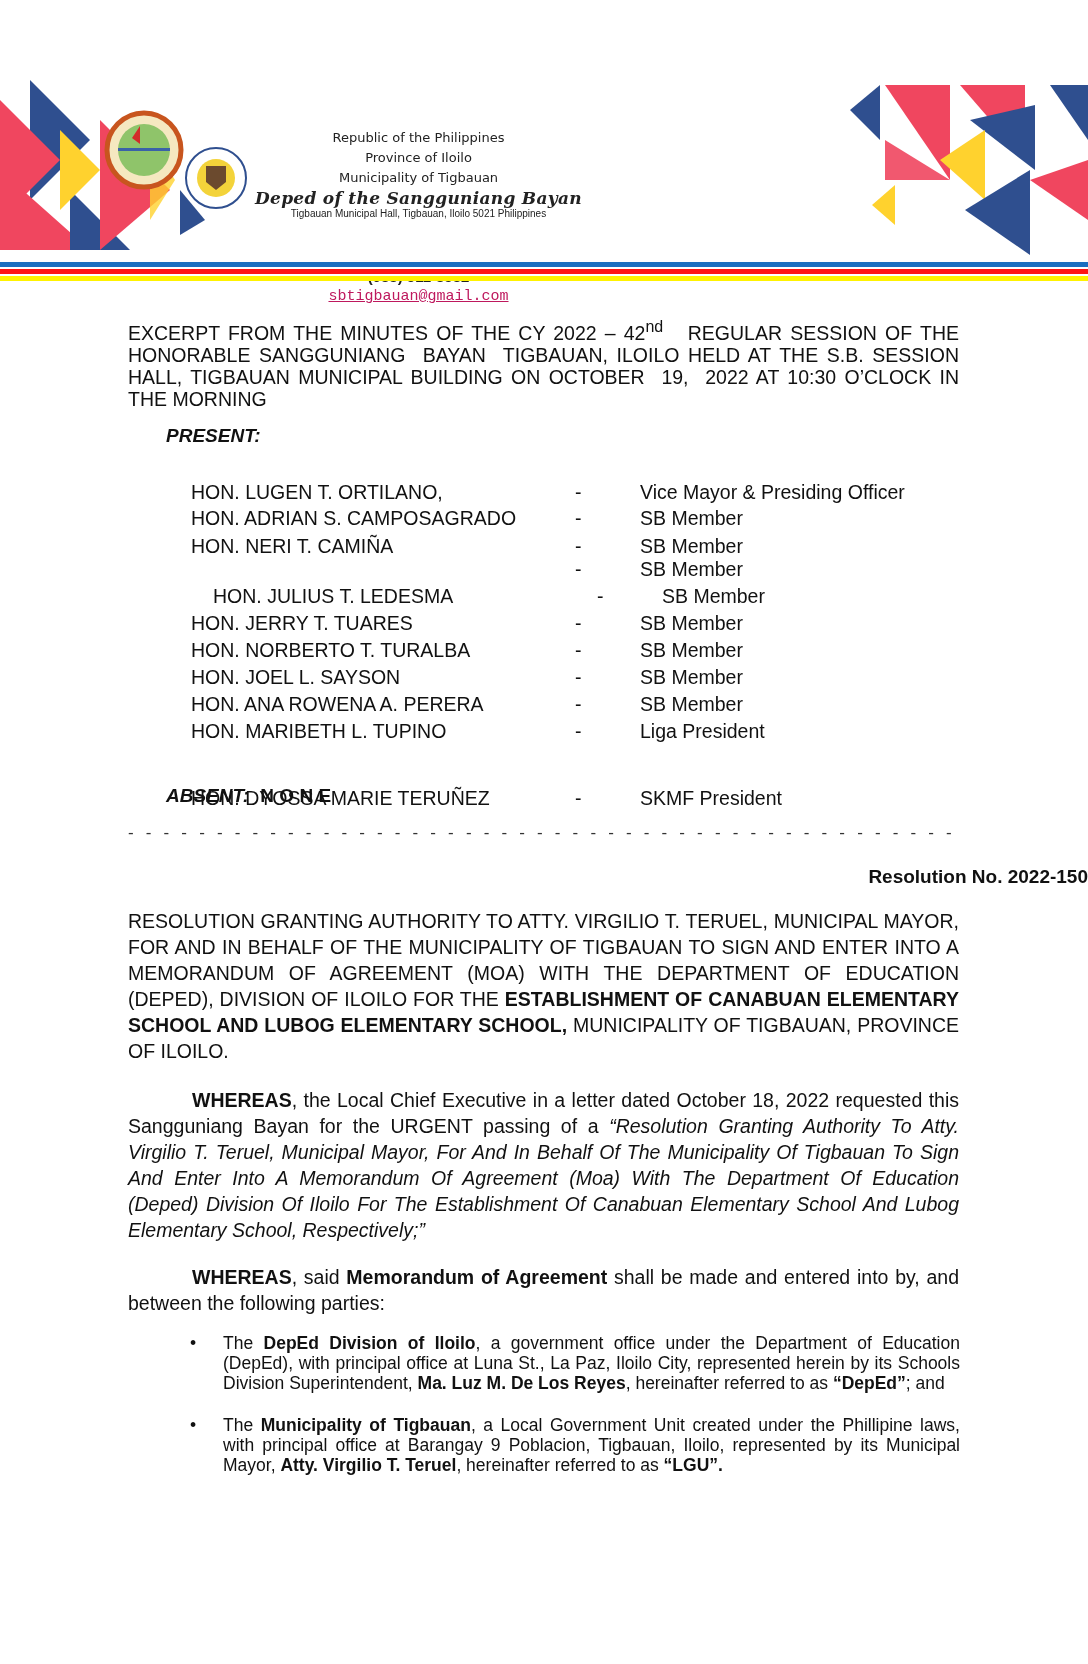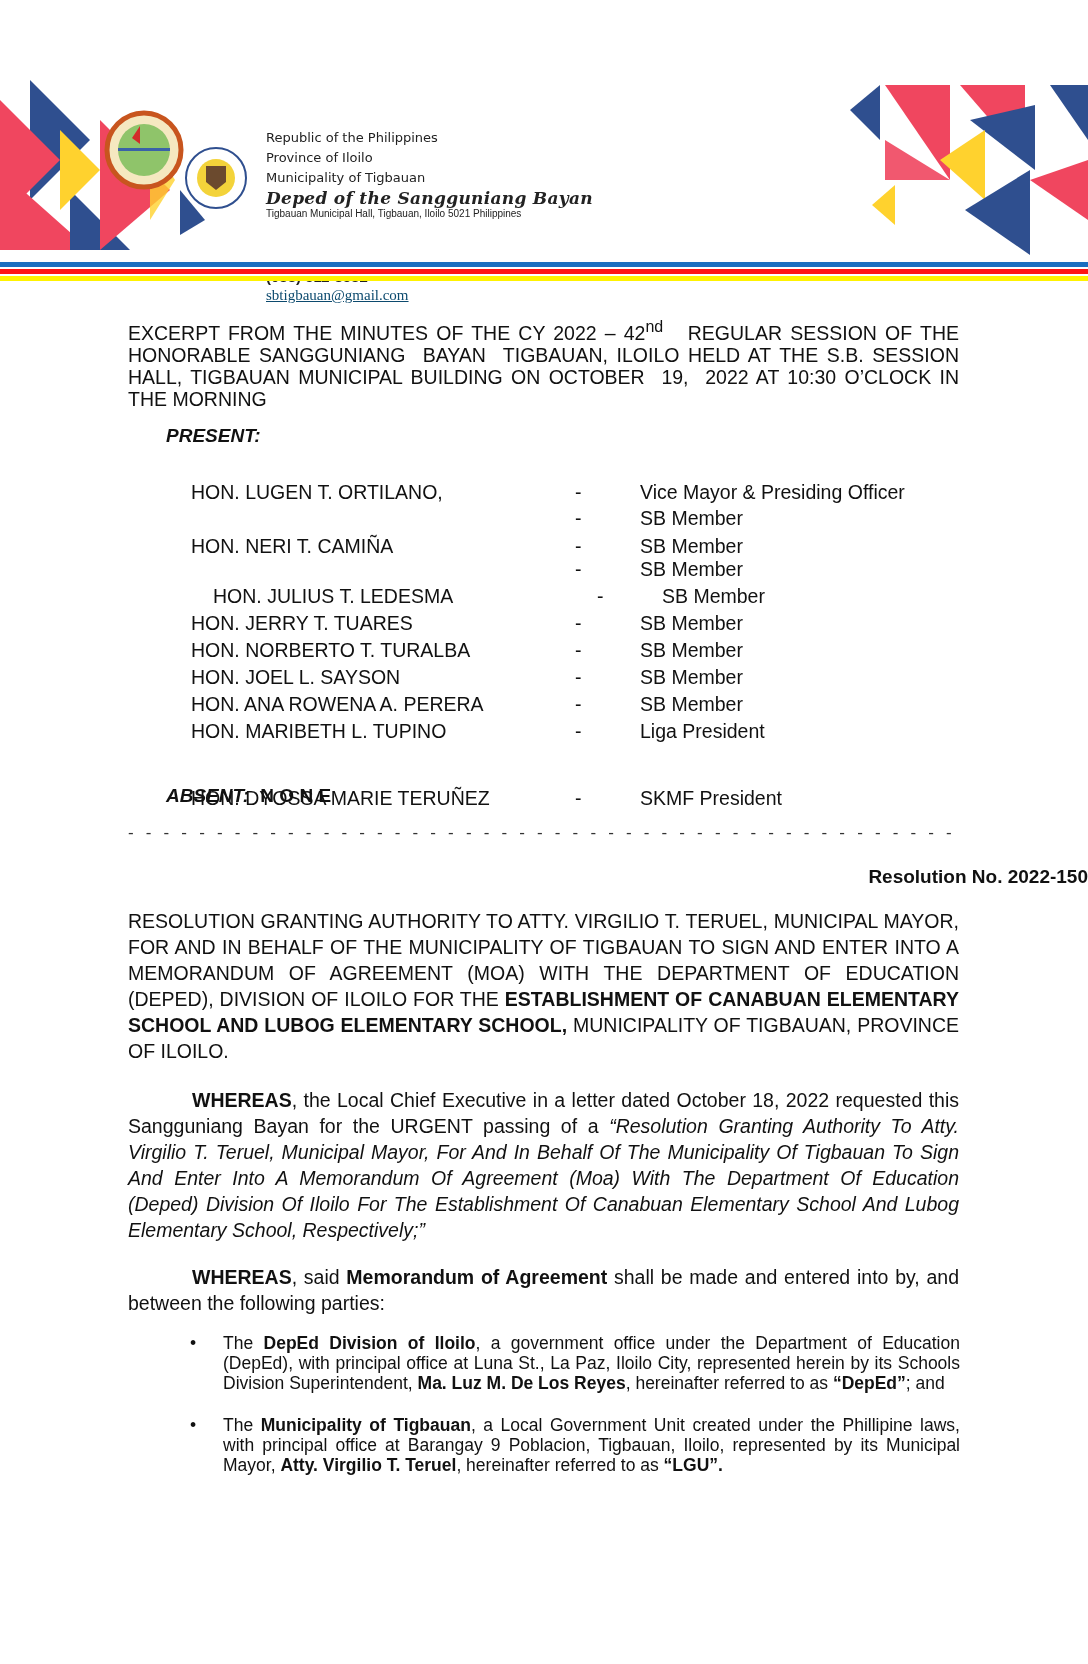--- a/index.html
+++ b/index.html
@@ -1,23 +1,23 @@
 <!DOCTYPE html>
 <html><head>
 <meta charset="utf-8">
 <style>
   html, body { margin: 0; padding: 0; background: #ffffff; }
   body { width: 1088px; height: 1664px; position: relative; overflow: hidden; font-family: "Liberation Sans", sans-serif; color: #111; }
   .abs { position: absolute; }
   
-  .hdr-text { left: 266px; top: 128px; font-family: "DejaVu Sans", sans-serif; font-size: 13px; line-height: 20px; color: #222; }
+  .hdr-text { left: 255px; top: 128px; font-family: "DejaVu Sans", sans-serif; font-size: 13px; line-height: 20px; color: #222; text-align: center; }
   .hdr-office { font-family: "DejaVu Serif", serif; font-style: italic; font-weight: bold; font-size: 17px; letter-spacing: 0.3px; line-height: 20px; color: #222; }
   .hdr-addr { font-family: "Liberation Sans", sans-serif; font-size: 10px; line-height: 11px; }
   .hdr-phone { font-family: "Liberation Sans", sans-serif; font-weight: bold; font-size: 15px; line-height: 19px; margin-top: 48px; }
-  .hdr-email { font-family: Liberation Serif, serif; font-size: 15px; color: #0c4a6e; text-decoration: underline; line-height: 19px; }
+  .hdr-email { font-family: Liberation Mono, monospace; font-size: 15px; color: #be185d; text-decoration: underline; line-height: 19px; }
   .stripe { left: 0; width: 1088px; }
   .s-blue { top: 262px; height: 5px; background: #1b6fc0; }
   .s-white { top: 267px; height: 2px; background: #ffffff; }
   .s-red { top: 269px; height: 5px; background: #ff1414; }
   .s-white2 { top: 274px; height: 2px; background: #fff; }
   .s-yellow { top: 276px; height: 5px; background: #fff200; }
   
   .para { left: 128px; width: 831px; font-size: 19.5px; line-height: 22px; text-align: justify; }
   .label-bi { font-weight: bold; font-style: italic; font-size: 19px; }
   .att-row { position: absolute; left: 191px; font-size: 19.5px; height: 24px; line-height: 24px; width: 760px; }
@@ -94,20 +94,21 @@
 
 <div class="abs label-bi" style="left:166px;top:425px;">PRESENT:</div>
 
 <div id="att-list">
     <div class="att-row" style="top: 480px;">
       <span class="att-name">HON. LUGEN T. ORTILANO,</span>
       <span class="att-dash">-</span>
       <span class="att-role">Vice Mayor &amp; Presiding Officer</span>
     </div>
     <div class="att-row" style="top: 506px;">
+      <span class="att-name">HON. ADRIAN S. CAMPOSAGRADO</span>
       <span class="att-dash">-</span>
       <span class="att-role">SB Member</span>
     </div>
     <div class="att-row" style="top: 534px;">
       <span class="att-name">HON. NERI T. CAMIÑA</span>
       <span class="att-dash">-</span>
       <span class="att-role">SB Member</span>
     </div>
     <div class="att-row" style="top: 557px;">
       <span class="att-dash">-</span>

